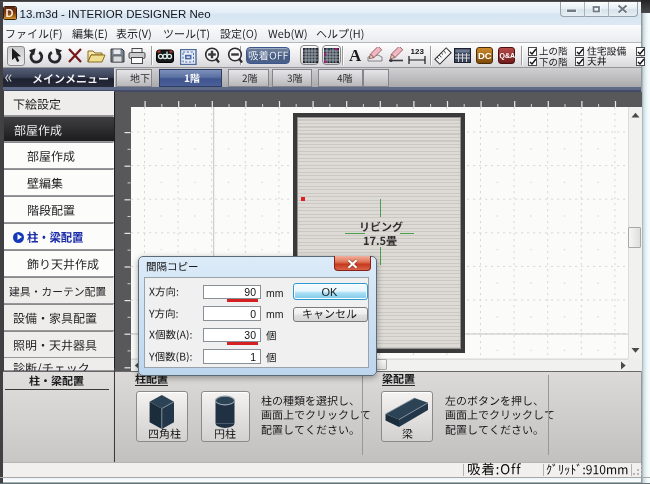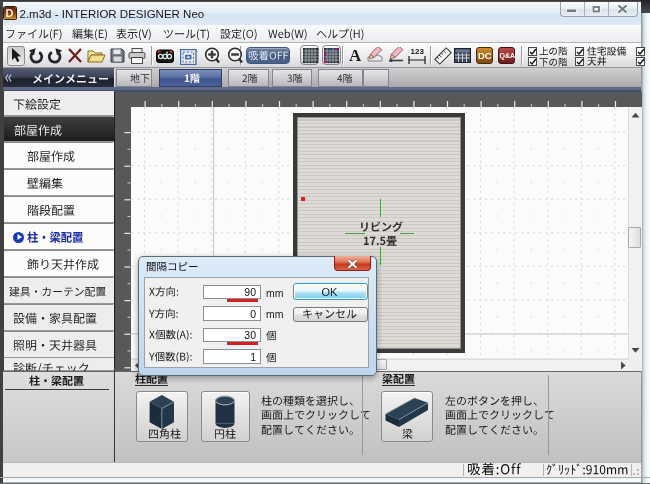--- a/index.html
+++ b/index.html
@@ -9,21 +9,21 @@
 <div style="position:absolute;left:0;top:2px;width:3px;height:482px;background:#414143;"></div>
 <div style="position:absolute;left:641px;top:0px;width:9px;height:484px;background:linear-gradient(90deg,#85898b,#cfe0e6 30%,#eef6f8 65%,#fbfdfd);"></div>
 <div style="position:absolute;left:0px;top:477px;width:650px;height:1px;background:#a7a7a7;"></div>
 <div style="position:absolute;left:3px;top:478px;width:638px;height:4px;background:linear-gradient(180deg,#eef4f8,#ffffff);"></div>
 <div style="position:absolute;left:3px;top:482px;width:638px;height:1px;background:#9fb3bb;"></div>
 <div style="position:absolute;left:0px;top:483px;width:650px;height:1px;background:#6b7074;"></div>
 <div style="position:absolute;left:641px;top:0px;width:9px;height:13px;background:linear-gradient(180deg,#222224,#4a4a4e);"></div>
 <div style="position:absolute;left:3px;top:2px;width:638px;height:23px;background:linear-gradient(180deg,#f4f8fb 0%,#e3edf6 45%,#d5e5f2 55%,#dde9f4 100%);"></div>
 <div style="position:absolute;left:3.5px;top:6.5px;width:12px;height:12.5px;border-radius:1.5px;background:linear-gradient(180deg,#5e2410 0%,#7c3a10 45%,#b06a14 80%,#d09a30 100%);box-shadow:0 0 0 1px #3a1e08;"></div>
 <div style="position:absolute;left:5.5px;top:6.5px;font-size:11px;font-weight:bold;color:#f4ece0;font-family:'Liberation Sans';">D</div>
-<div style="position:absolute;left:19.5px;top:8px;font-size:11.5px;color:#16161c;font-family:'Liberation Sans';white-space:nowrap;">2.m3d - INTERIOR DESIGNER Neo</div>
+<div style="position:absolute;left:19.5px;top:8px;font-size:11.5px;color:#16161c;font-family:'Liberation Sans';white-space:nowrap;">13.m3d - INTERIOR DESIGNER Neo</div>
 <div style="position:absolute;left:559.5px;top:2px;width:78px;height:14.5px;background:linear-gradient(180deg,#fcfdfe 0%,#e9f0f5 45%,#d6e2ea 55%,#e6eef4 100%);border:1px solid #96a2ac;border-top:none;border-radius:0 0 4px 4px;box-sizing:border-box;"></div>
 <div style="position:absolute;left:583.5px;top:2px;width:1px;height:14.5px;background:#a8b2ba;"></div>
 <div style="position:absolute;left:607.5px;top:2px;width:1px;height:14.5px;background:#a8b2ba;"></div>
 <svg style="position:absolute;left:564px;top:3px;" width="15" height="12">
     <rect x="2.5" y="6.5" width="10" height="3.5" fill="#fff"></rect>
     <rect x="3" y="6.5" width="9" height="2.6" fill="#6e7a86"></rect>
   </svg>
 <svg style="position:absolute;left:589px;top:3px;" width="14" height="12">
     <rect x="3" y="2.5" width="8.5" height="7.5" fill="#fff"></rect>
     <rect x="3.6" y="3.1" width="7.3" height="6.3" fill="#6e7a86"></rect>

